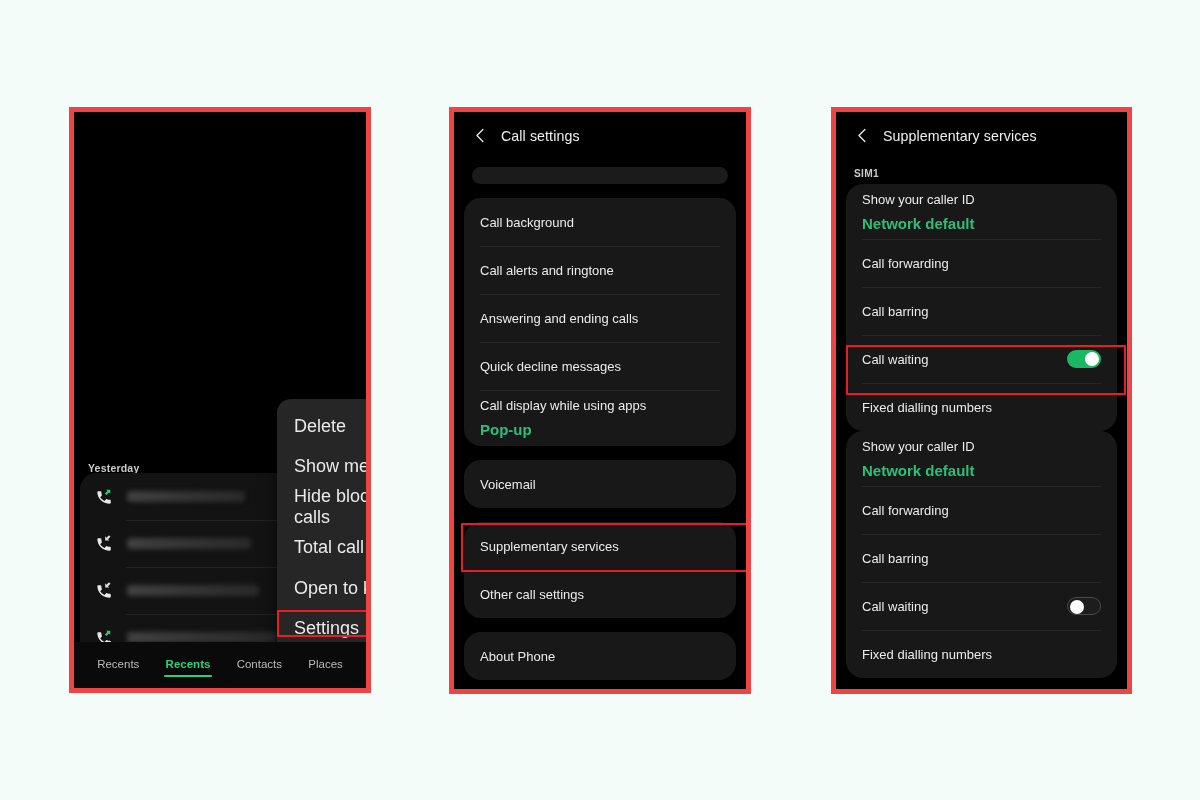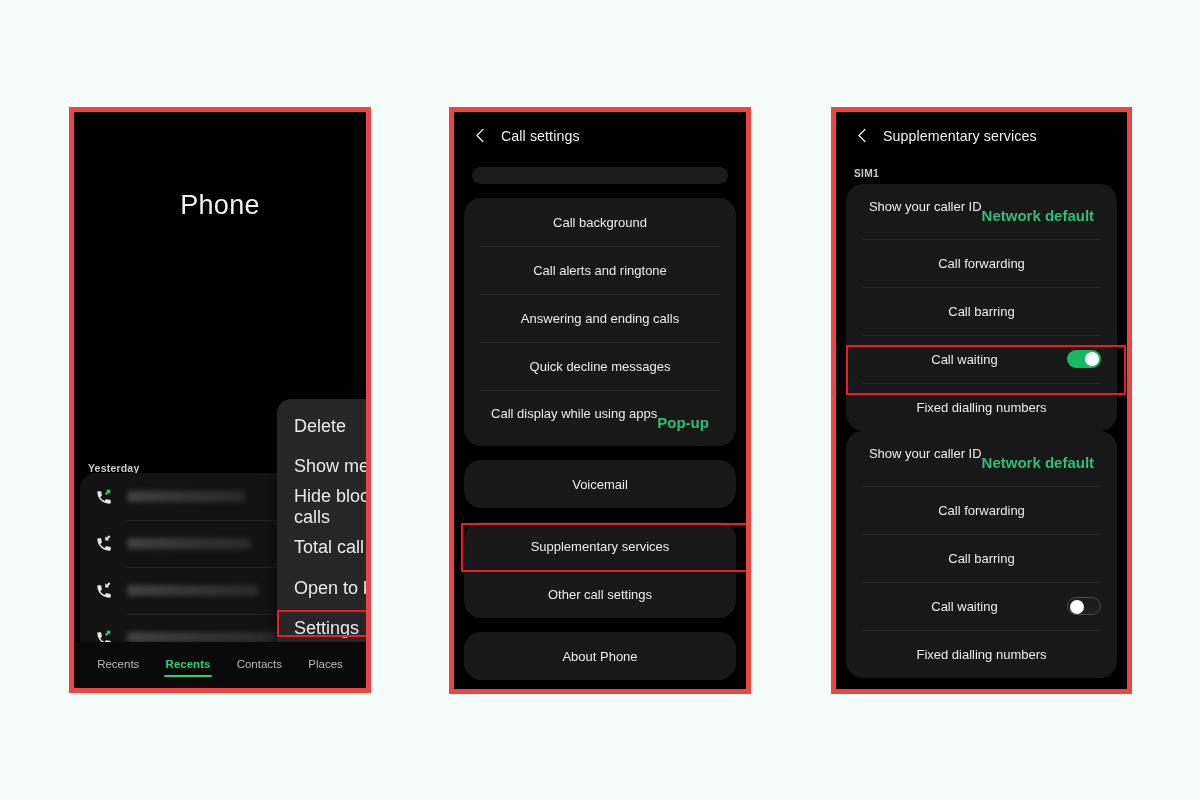--- a/index.html
+++ b/index.html
@@ -97,21 +97,21 @@
     overflow: hidden;
   }
   .srow {
     position: relative; min-height: 48px; display: flex; align-items: center;
     padding: 0 16px;
   }
   .srow + .srow::before {
     content: ""; position: absolute; left: 16px; right: 16px; top: 0;
     height: 1px; background: #272727;
   }
-  .srow .txtwrap { display: flex; flex-direction: row; justify-content: center; flex: 1; }
+  .srow .txtwrap { display: flex; flex-direction: column; justify-content: center; flex: 1; }
   .srow-label { color: #ebebeb; font-size: 13px; }
   .srow-sub { color: #2fbd77; font-size: 15px; margin-top: 8px; font-weight: 700; }
 
   .sim-head {
     color: #c9cbcb; font-size: 10.2px; font-weight: 700;
     padding: 9px 0 5px 18px; letter-spacing: .3px;
   }
 
   
   .toggle { width: 34px; height: 18px; border-radius: 10px; position: relative; flex: 0 0 34px; }
@@ -133,21 +133,20 @@
   #hl-supp     { left: 7px;  top: 411px; width: 288px; height: 49px; }
   #hl-callwait { left: 10px; top: 233px; width: 280px; height: 50px; }
 </style>
 </head>
 <body>
 
 <div class="stage">
 
   <div class="phone" id="phone-1">
 
-    <div class="app-title">Phone</div>
 
     <div style="position:absolute; left:14px; top:346px;">
       <span class="daygroup-label">Yesterday</span>
     </div>
 
     <div class="calls-card" style="position:absolute; left:6px; top:361px; width:290px;">
 
       <div class="call-row">
         <span class="call-ico">
           <svg width="20" height="20" viewBox="0 0 24 24">

